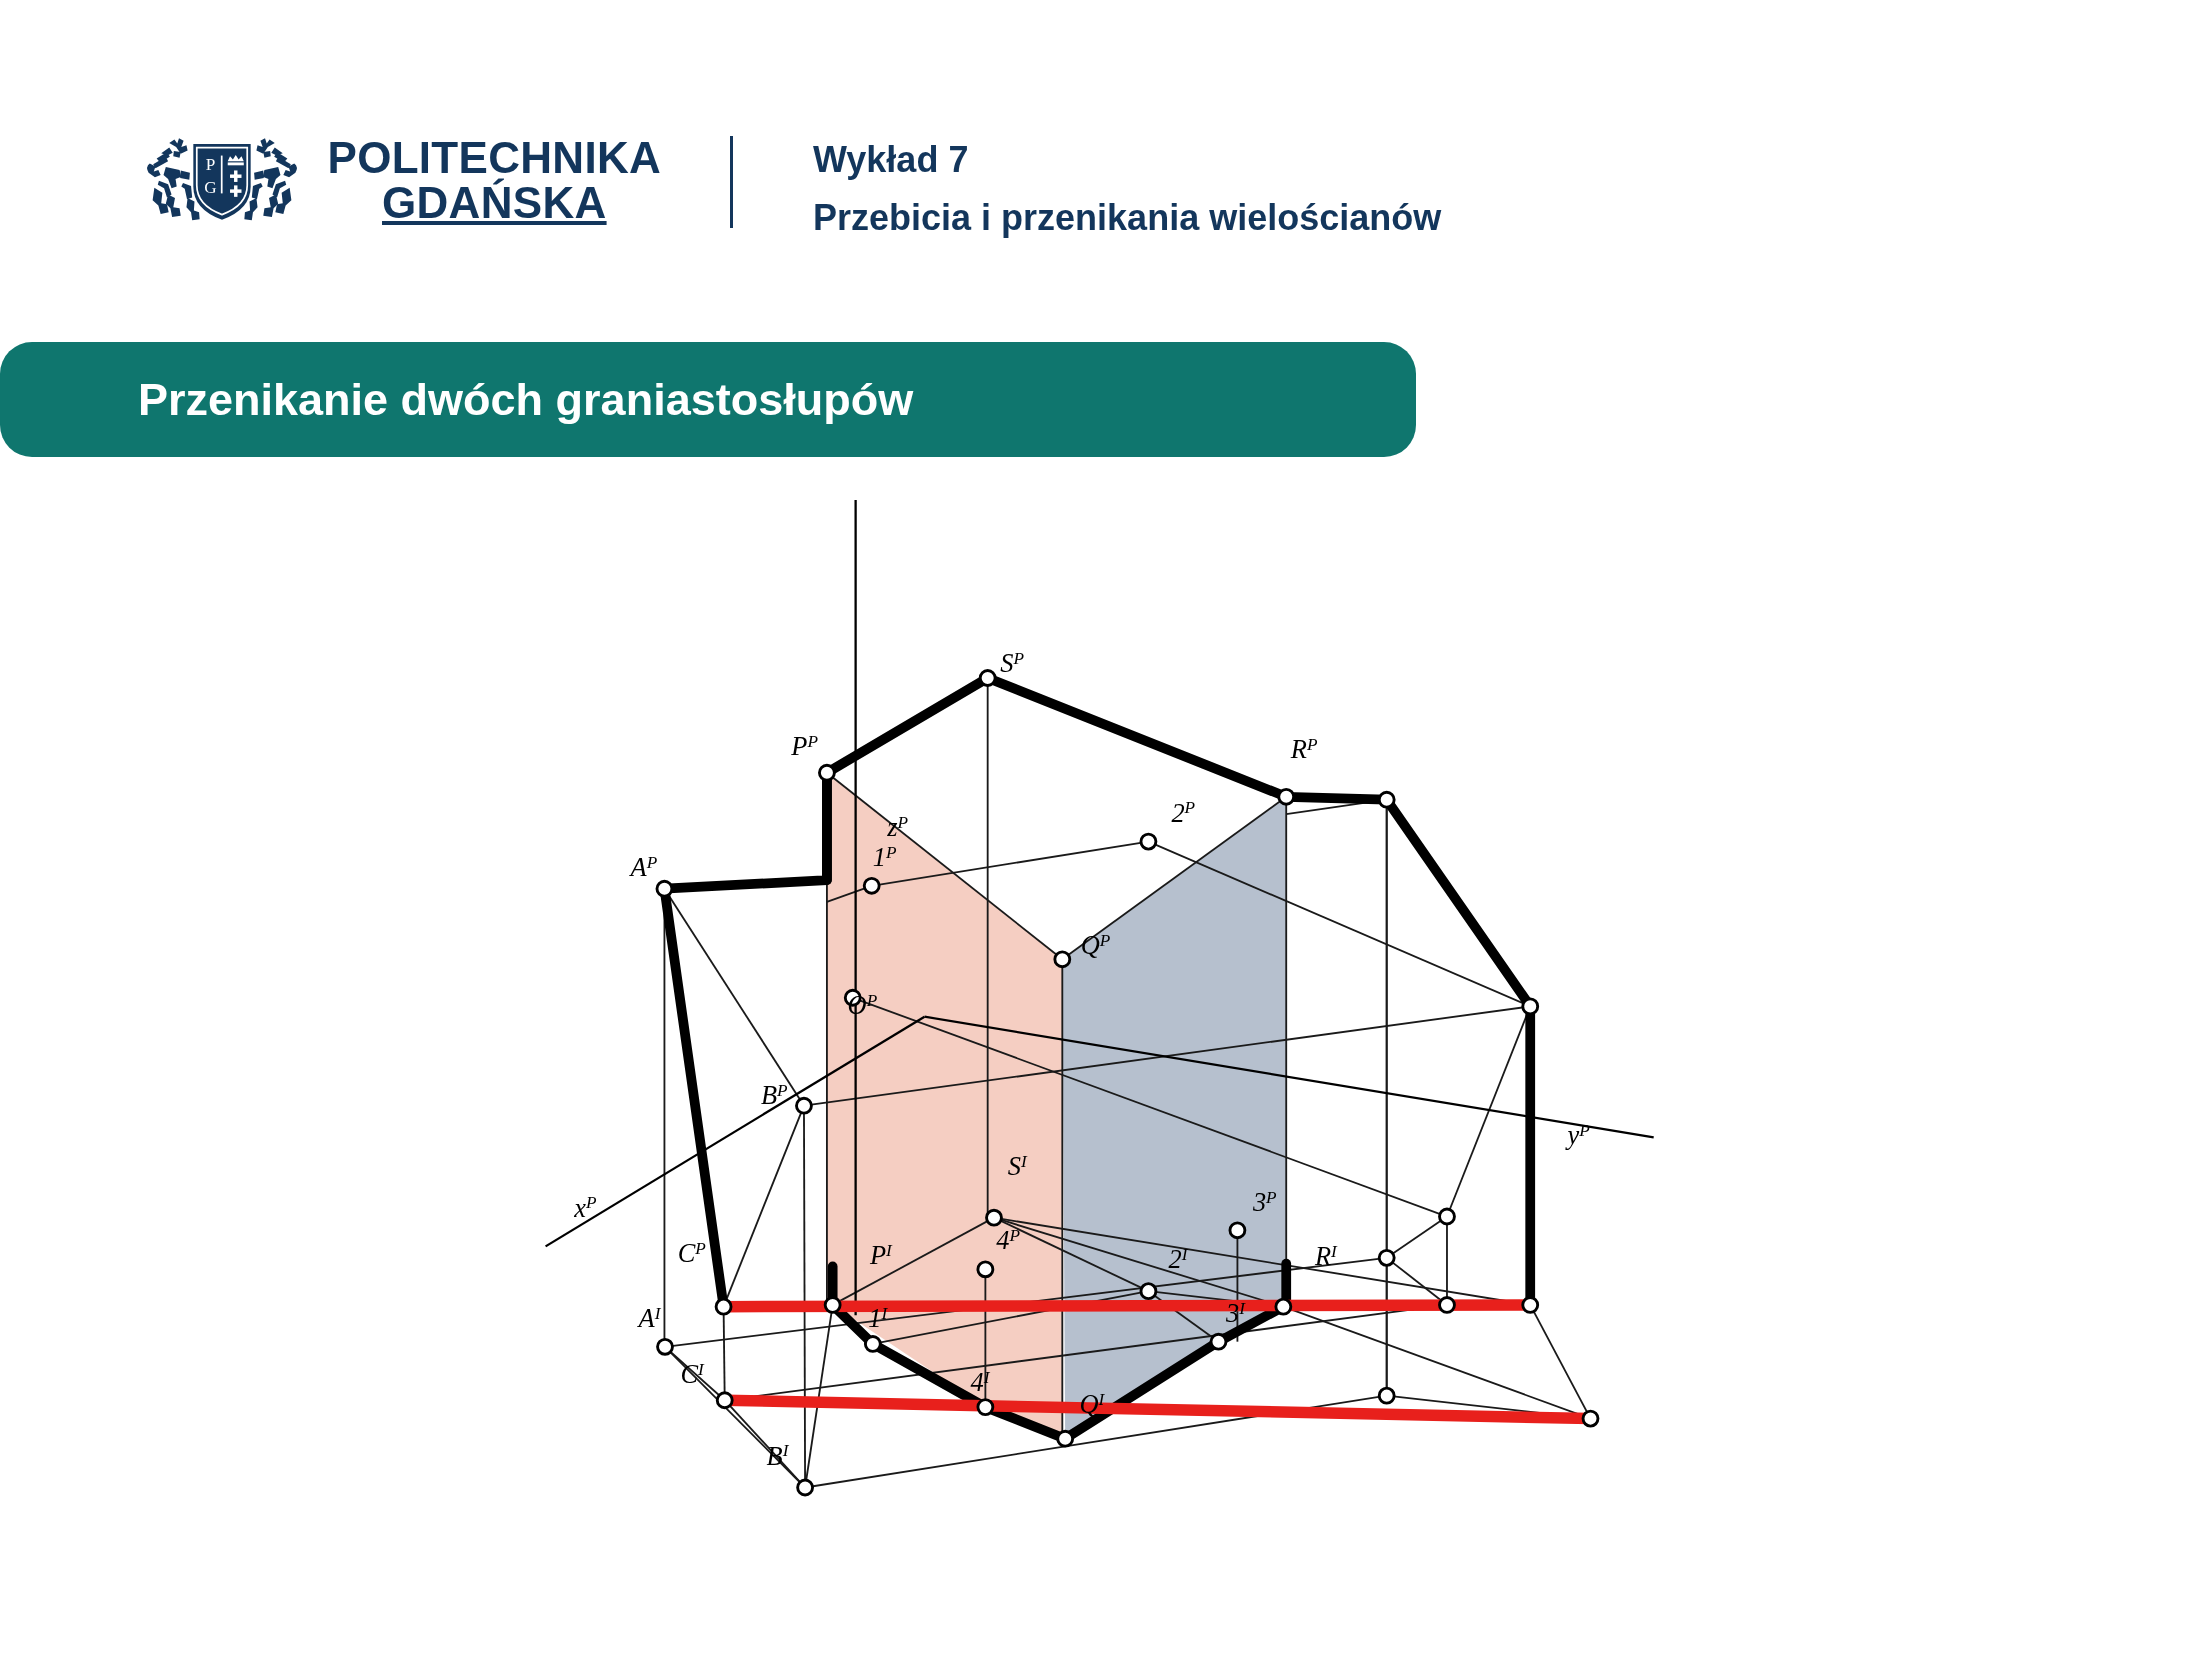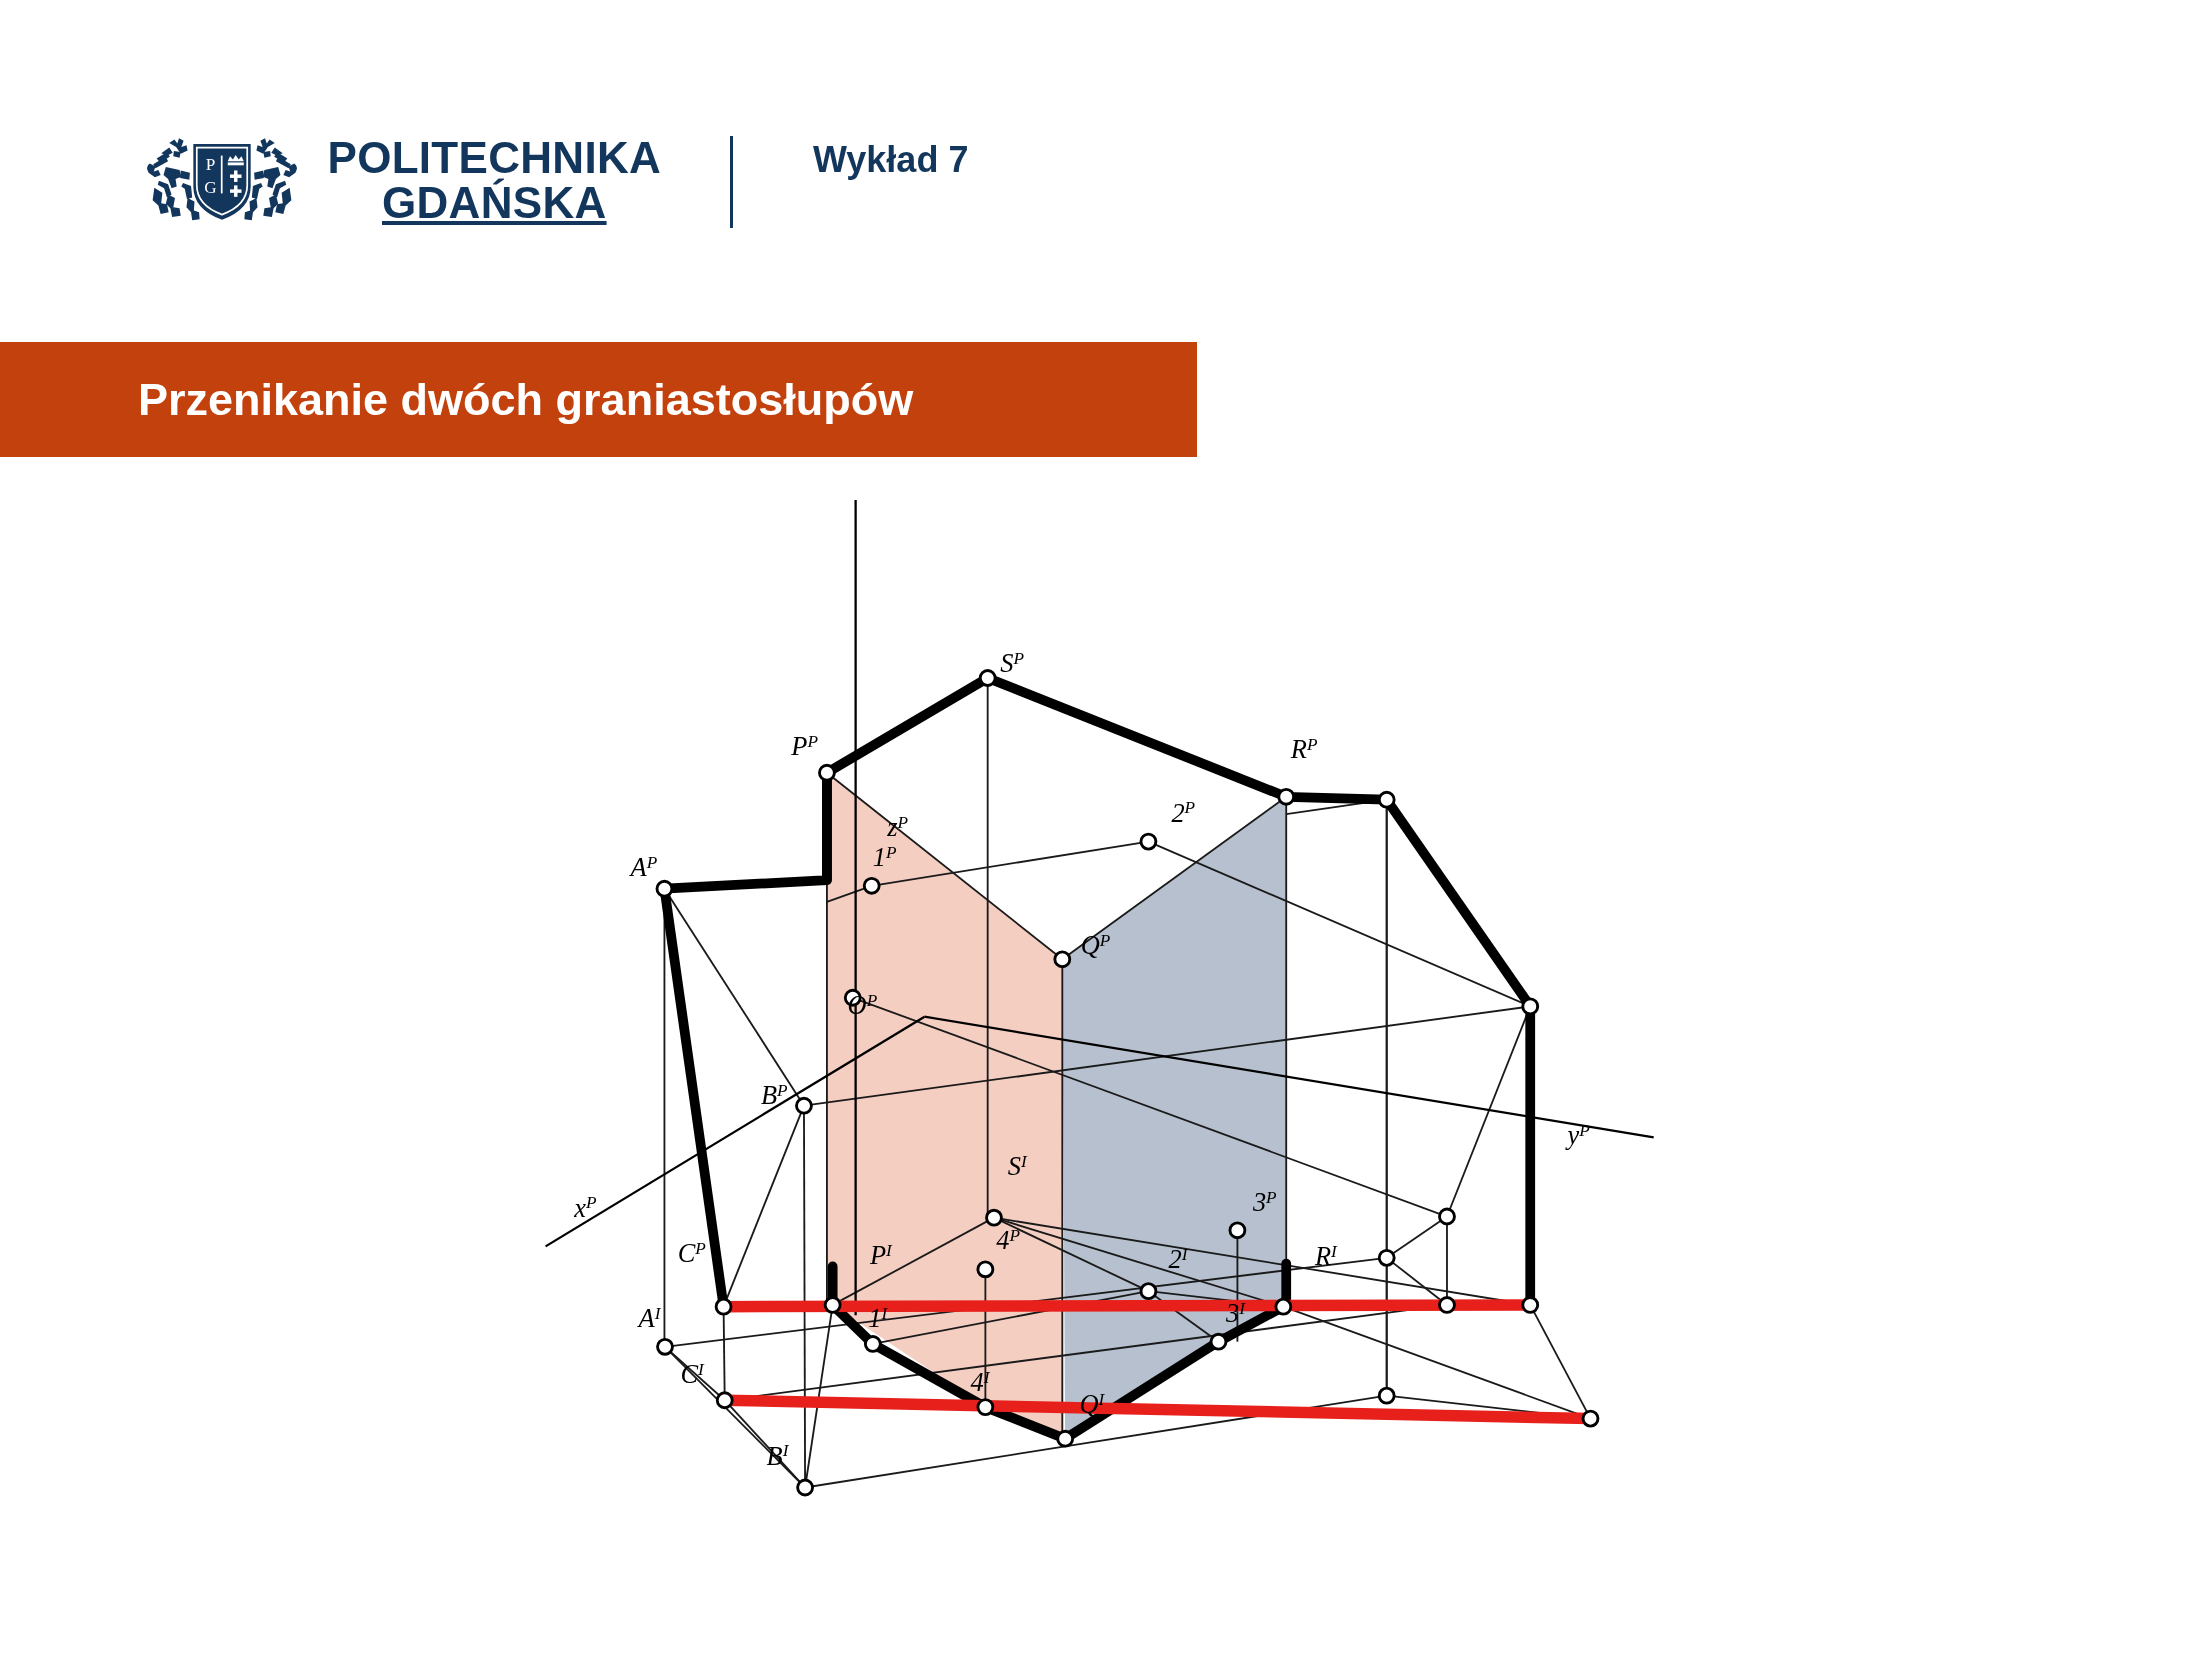--- a/index.html
+++ b/index.html
@@ -19,22 +19,22 @@
   #wordmark-line2{text-align:center;text-decoration:underline;}
 
   #header-divider{position:absolute;left:730px;top:136px;width:3.4px;height:92px;
                   background:#13365c;}
 
   #header-titles{position:absolute;left:805px;top:131px;
                  color:#13365c;font-weight:bold;font-size:36px;line-height:1.62;margin-left:8px;}
   #header-titles div{white-space:nowrap;}
 
   
-  #banner{position:absolute;left:0;top:342px;width:1197px;height:115px;
-          background:#c2410c;}
+  #banner{position:absolute;left:0;top:342px;width:1416px;height:115px;
+          background:#0f766e;border-radius:32px;}
   #banner-title{position:absolute;left:138px;top:0;height:115px;
                 display:flex;align-items:center;color:#ffffff;
                 font-weight:bold;font-size:45px;white-space:nowrap;}
 
   
   #drawing-wrap{position:absolute;left:0;top:500px;width:2205px;height:1154px;}
   #drawing{display:block;width:2205px;height:1154px;}
 
   text.lbl{font-family:"Liberation Serif", serif;font-style:italic;
            font-size:46px;fill:#000000;}
@@ -97,20 +97,21 @@
     <div id="logo-wordmark">
       <span>POLITECHNIKA</span>
       <span id="wordmark-line2">GDAŃSKA</span>
     </div>
   </div>
 
   <div id="header-divider"></div>
 
   <div id="header-titles">
     <div>Wykład 7</div>
+    <div>Przebicia i przenikania wielościanów</div>
   </div>
 </div>
 
 <div id="banner">
   <div id="banner-title">Przenikanie dwóch graniastosłupów</div>
 </div>
 
 <div id="drawing-wrap">
 <svg id="drawing" viewBox="0 0 3840 2010">
 

